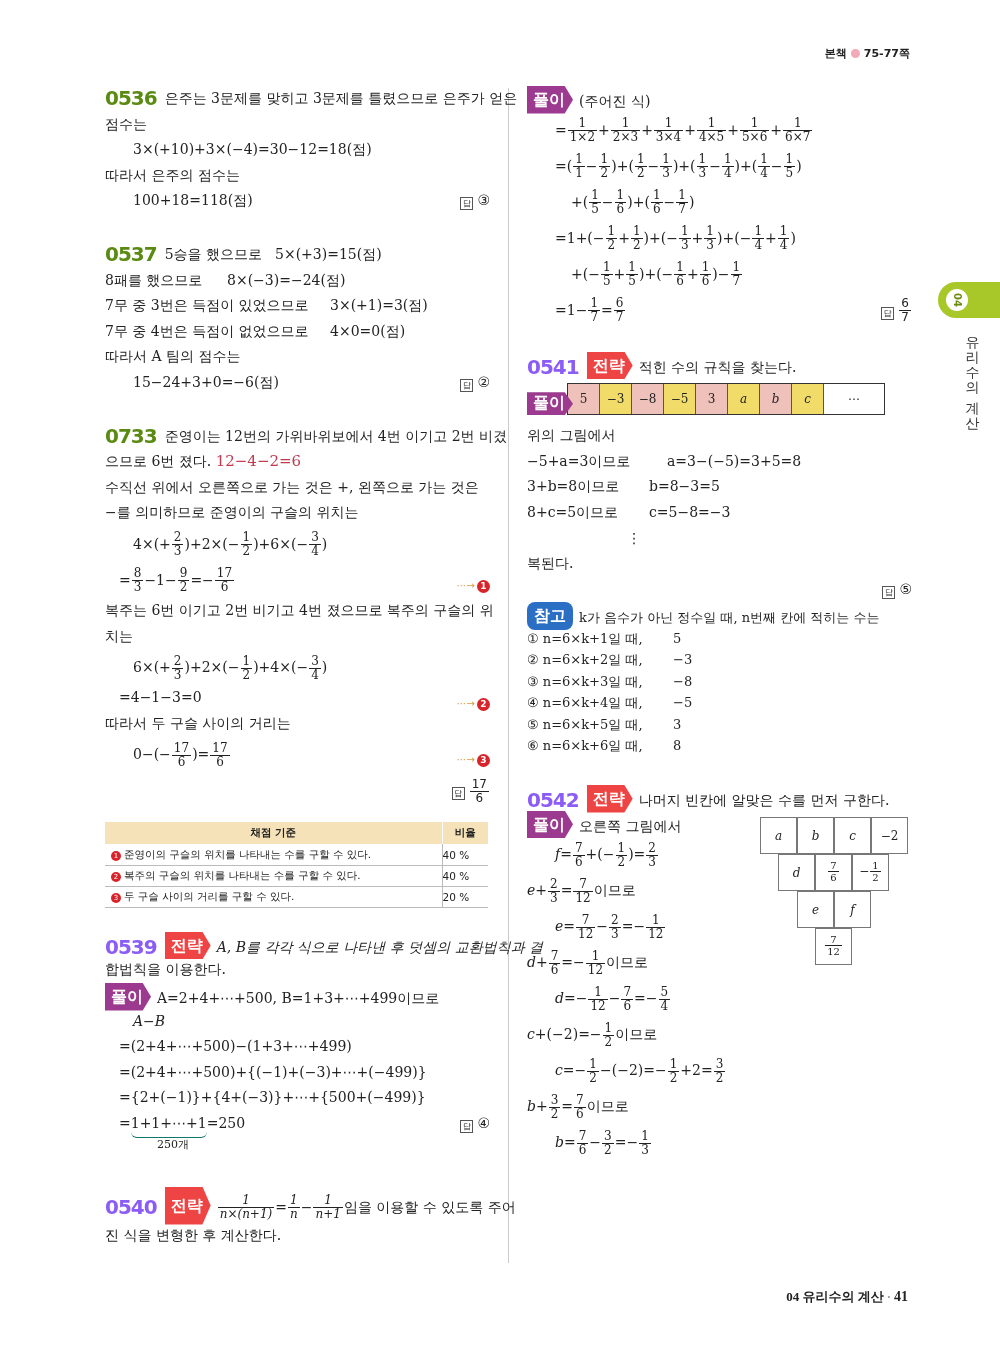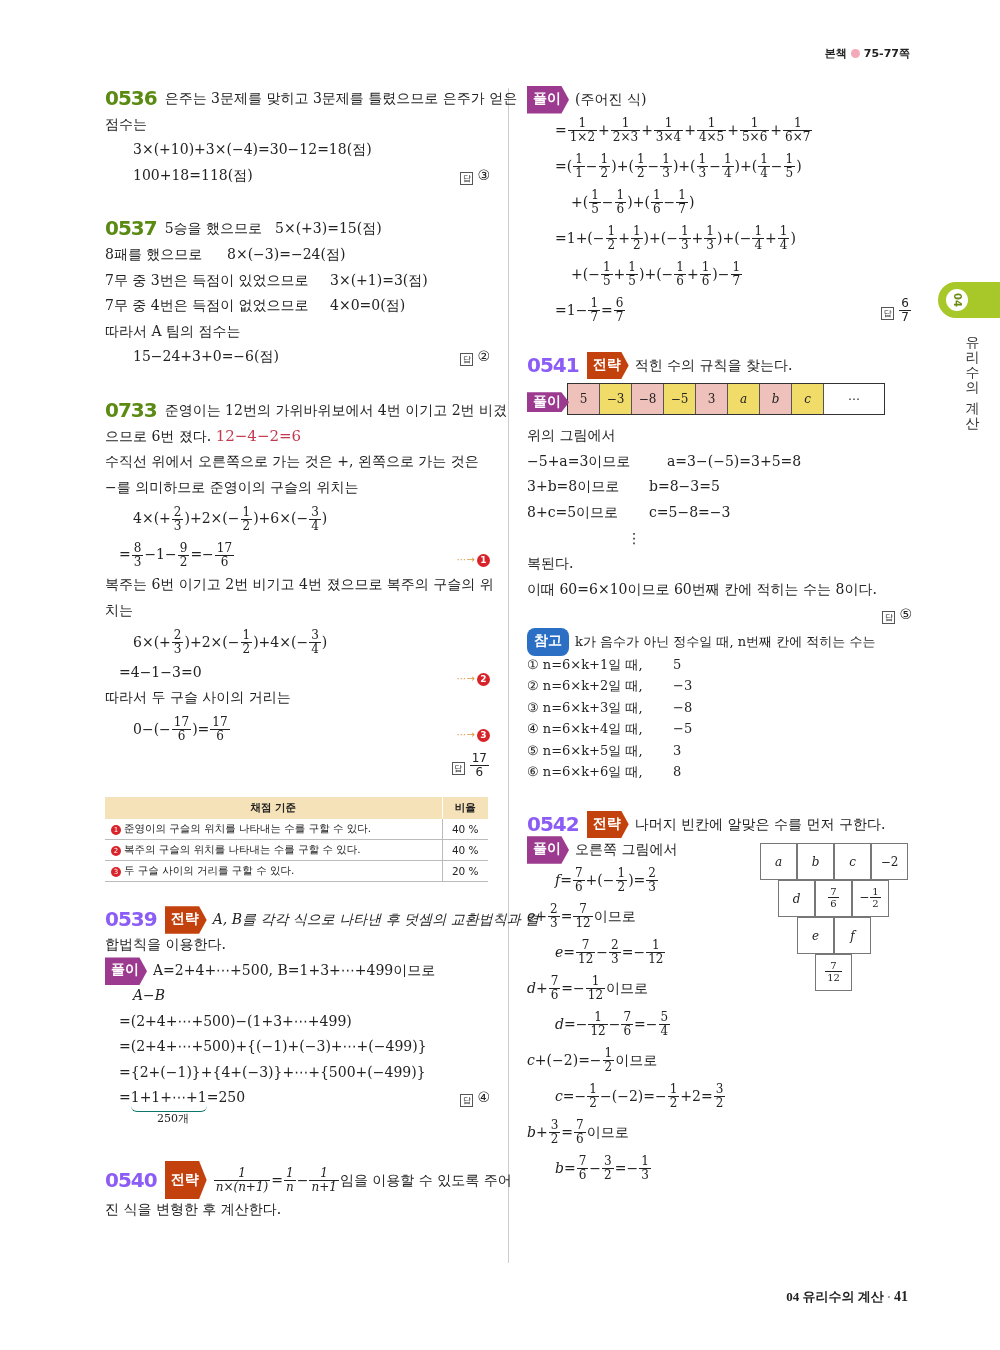--- a/index.html
+++ b/index.html
@@ -7,38 +7,38 @@
   .page-ref { position: absolute; top: 46px; right: 90px; font-family: "DejaVu Sans", sans-serif; font-size: 11px; font-weight: bold; display: flex; align-items: center; gap: 4px; }
   .page-ref .dot { width: 9px; height: 9px; border-radius: 50%; background: #f4a9b8; display: inline-block; }
   .col { position: absolute; top: 86px; }
   .col-left { left: 105px; width: 385px; }
   .col-right { left: 527px; width: 385px; }
   .divider { position: absolute; left: 508px; top: 88px; width: 1px; height: 1175px; background: #ccc; }
   .line { line-height: 25.6px; height: 25.6px; white-space: nowrap; position: relative; font-size: 14px; }
   .indent { padding-left: 28px; }
   .pnum { font-family: "DejaVu Sans", sans-serif; font-weight: bold; font-size: 20px; color: #5a8a12; letter-spacing: -1px; margin-right: 8px; vertical-align: -2px; }
   .pnum.blue { color: #8b5cf6; }
-  .badge { display: inline-block; font-family: Liberation Mono, monospace; font-size: 14px; font-weight: bold; color: #fff; padding: 1px 8px 1px 6px; margin-right: 6px; vertical-align: 1px; clip-path: polygon(0 0, 82% 0, 100% 50%, 82% 100%, 0 100%); }
-  .badge.strategy { background: #c2410c; }
+  .badge { display: inline-block; font-family: Liberation Serif, serif; font-size: 16px; font-weight: bold; color: #fff; padding: 1px 8px 1px 6px; margin-right: 6px; vertical-align: 1px; clip-path: polygon(0 0, 82% 0, 100% 50%, 82% 100%, 0 100%); }
+  .badge.strategy { background: #ef4444; }
   .badge.sol { background: #9b3a8e; }
   .badge.note { background: #2a6fc4; border-radius: 8px; clip-path: none; padding: 1px 7px; }
   .ans { position: absolute; right: 0; top: 0; font-family: "DejaVu Sans", sans-serif; }
   .ans-box { display: inline-block; width: 13px; height: 13px; border: 1px solid #555; font-size: 8px; text-align: center; line-height: 11px; margin-right: 4px; vertical-align: -1px; }
   .step { position: absolute; right: 0; top: 6px; font-size: 10px; color: #d94; font-family: "DejaVu Sans", sans-serif; }
   .step .circ { display: inline-block; width: 13px; height: 13px; border-radius: 50%; background: #d8232a; color: #fff; font-size: 9px; text-align: center; line-height: 13px; font-weight: bold; margin-left: 2px; }
   .frac { display: inline-block; vertical-align: middle; text-align: center; font-size: 12px; line-height: 13px; margin: 0 1px; }
   .frac span { display: block; padding: 0 2px; }
   .frac .num { border-bottom: 1px solid #222; }
   .tall { height: 36px; line-height: 36px; }
   .sub-note { font-size: 15px; color: #c0394f; }
   .gap { height: 28px; }
   .grading { width: 383px; border-collapse: collapse; font-family: "DejaVu Sans", sans-serif; font-size: 10.5px; margin-top: 10px; }
   .grading th { background: #f5e2b8; font-weight: bold; height: 22px; font-size: 10.5px; }
   .grading td { height: 21px; border-bottom: 1px solid #bbb; padding-left: 6px; }
-  .grading td.pct { border-left: 1px solid #bbb; text-align: center; padding: 0; }
+  .grading td.pct { border-left: 1px solid #bbb; padding: 0; }
   .grading th.pct { border-left: 1px solid #fff; width: 46px; }
   .dc { display: inline-block; width: 10px; height: 10px; border-radius: 50%; background: #d8232a; color: #fff; font-size: 7px; text-align: center; line-height: 10px; margin-right: 3px; }
   .seq { display: flex; border: 1.5px solid #333; width: 318px; height: 32px; margin-left: 40px; }
   .seq div { flex: 0 0 32px; border-right: 1px solid #555; text-align: center; line-height: 30px; font-size: 12px; }
   .seq div.pink { background: #efc1bb; }
   .seq div.yellow { background: #f1dc6a; }
   .seq div.dots { flex: 1; border-right: none; background: #fff; }
   .tri { position: absolute; }
   .tri .cell { position: absolute; width: 37px; height: 37px; border: 1px solid #777; text-align: center; line-height: 36px; font-size: 12px; font-style: italic; background: #fff; }
   .tri .cell .frac { font-style: normal; font-size: 10px; line-height: 11px; }
@@ -62,20 +62,21 @@
 </div>
 
 <div class="divider"></div>
 
 <div class="col col-left">
 
   <div>
     <div class="line"><span class="pnum">0536</span><span>은주는 3문제를 맞히고 3문제를 틀렸으므로 은주가 얻은</span></div>
     <div class="line">점수는</div>
     <div class="line indent">3×(+10)+3×(−4)=30−12=18(점)</div>
+    <div class="line">따라서 은주의 점수는</div>
     <div class="line indent"><span>100+18=118(점)</span>
       <span class="ans"><span class="ans-box">답</span><span>③</span></span>
     </div>
   </div>
   <div class="gap"></div>
 
   <div>
     <div class="line"><span class="pnum">0537</span><span>5승을 했으므로</span><span style="position:absolute;left:170px">5×(+3)=15(점)</span></div>
     <div class="line"><span>8패를 했으므로</span><span style="position:absolute;left:122px">8×(−3)=−24(점)</span></div>
     <div class="line"><span>7무 중 3번은 득점이 있었으므로</span><span style="position:absolute;left:225px">3×(+1)=3(점)</span></div>
@@ -191,21 +192,20 @@
         <div class="yellow ital">c</div>
         <div class="dots">⋯</div>
       </div>
     </div>
     <div class="line">위의 그림에서</div>
     <div class="line"><span>−5+a=3이므로</span><span style="position:absolute;left:140px">a=3−(−5)=3+5=8</span></div>
     <div class="line"><span>3+b=8이므로</span><span style="position:absolute;left:122px">b=8−3=5</span></div>
     <div class="line"><span>8+c=5이므로</span><span style="position:absolute;left:122px">c=5−8=−3</span></div>
     <div class="line" style="padding-left:100px">⋮</div>
     <div class="line">복된다.</div>
-    <div class="line">이때 60=6×10이므로 60번째 칸에 적히는 수는 8이다.</div>
     <div class="line">
       <span class="ans"><span class="ans-box">답</span><span>⑤</span></span>
     </div>
     <div class="line" style="font-size:13px"><span class="badge note">참고</span><span>k가 음수가 아닌 정수일 때, n번째 칸에 적히는 수는</span></div>
     <div class="line" style="height:21.5px;line-height:21.5px;font-size:13px"><span>① n=6×k+1일 때,</span><span style="position:absolute;left:146px">5</span></div>
     <div class="line" style="height:21.5px;line-height:21.5px;font-size:13px"><span>② n=6×k+2일 때,</span><span style="position:absolute;left:146px">−3</span></div>
     <div class="line" style="height:21.5px;line-height:21.5px;font-size:13px"><span>③ n=6×k+3일 때,</span><span style="position:absolute;left:146px">−8</span></div>
     <div class="line" style="height:21.5px;line-height:21.5px;font-size:13px"><span>④ n=6×k+4일 때,</span><span style="position:absolute;left:146px">−5</span></div>
     <div class="line" style="height:21.5px;line-height:21.5px;font-size:13px"><span>⑤ n=6×k+5일 때,</span><span style="position:absolute;left:146px">3</span></div>
     <div class="line" style="height:21.5px;line-height:21.5px;font-size:13px"><span>⑥ n=6×k+6일 때,</span><span style="position:absolute;left:146px">8</span></div>

